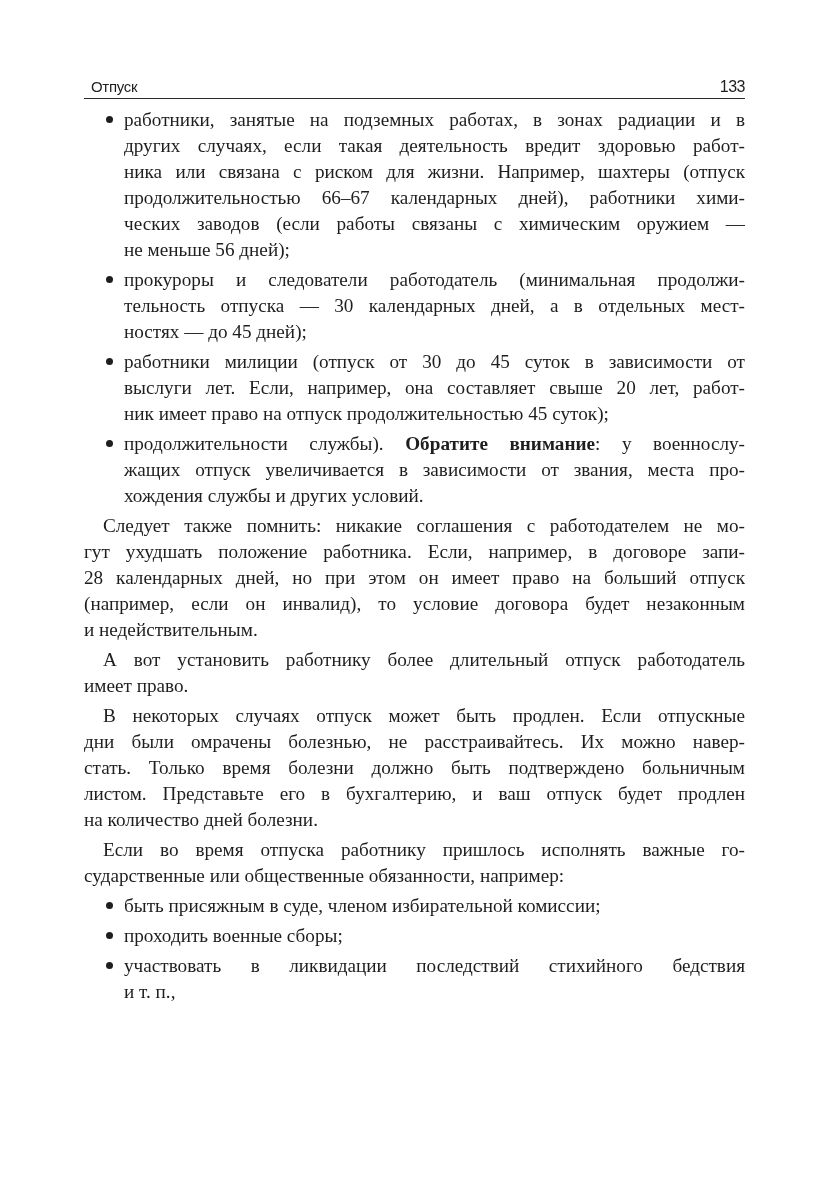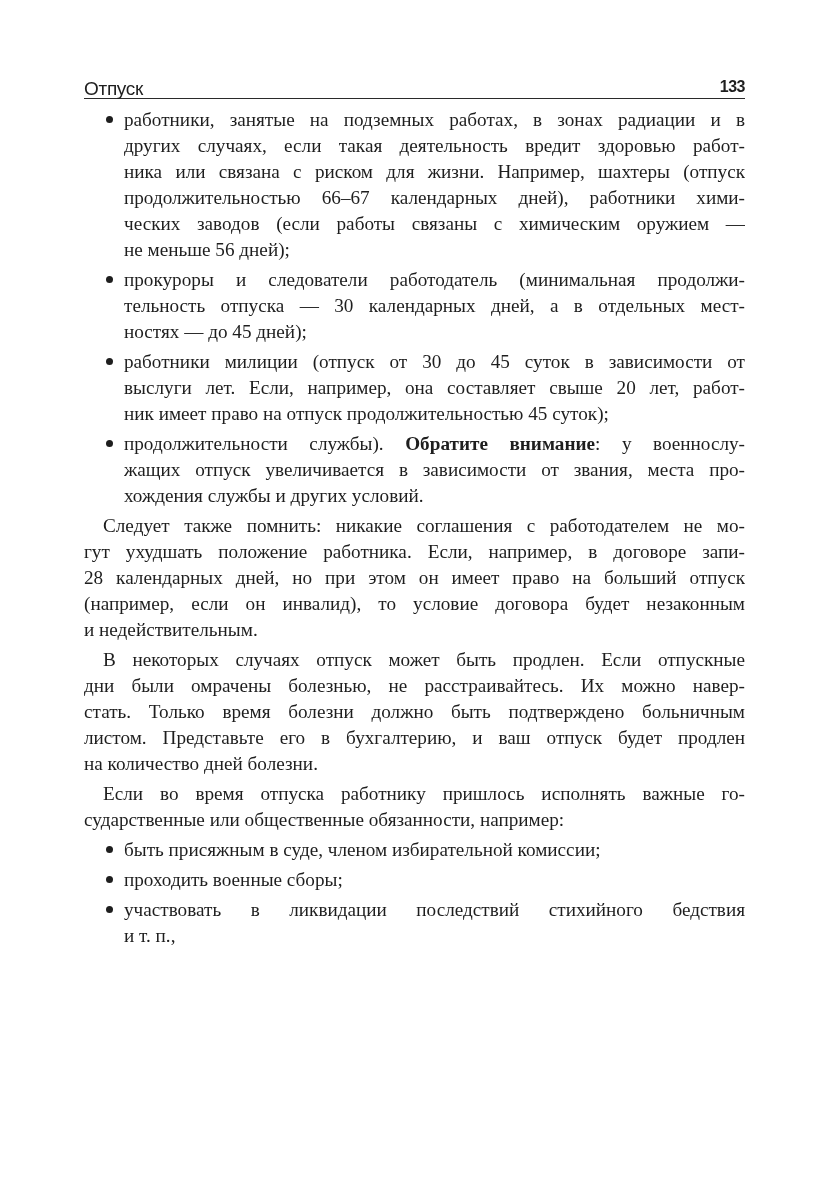--- a/index.html
+++ b/index.html
@@ -2,22 +2,22 @@
 <html><head>
 <meta charset="utf-8">
 <style>
   html, body { margin: 0; padding: 0; background: #ffffff; }
   body { width: 817px; height: 1200px; position: relative; overflow: hidden; color: #1e1e1e; }
   .header {
     position: absolute; left: 84px; top: 76px; width: 661px; height: 22px;
     border-bottom: 1.5px solid #2a2a2a;
     font-family: "Liberation Sans", sans-serif;
   }
-  .header .title { position: absolute; left: 0; top: 2px; font-size: 19px; letter-spacing: -0.3px; }
-  .header .pagenum { position: absolute; right: 0; top: 2px; font-size: 16px; font-weight: bold; letter-spacing: -0.5px; text-align: center; }
+  .header .title { position: absolute; left: 7px; top: 2px; font-size: 15px; letter-spacing: -0.3px; }
+  .header .pagenum { position: absolute; right: 0; top: 2px; font-size: 16px; font-weight: normal; letter-spacing: -0.5px; text-align: center; }
   .content {
     position: absolute; left: 84px; top: 107px; width: 661px;
     font-family: "Liberation Serif", serif; font-size: 19.2px; line-height: 26px;
   }
   .line { display: block; white-space: nowrap; height: 26px; }
   .just { text-align: justify; text-align-last: justify; white-space: normal; overflow: hidden; }
   .bullet-block { position: relative; padding-left: 40px; margin-bottom: 4px; }
   .bullet-dot { position: absolute; left: 22px; top: 9px; width: 7px; height: 7px; border-radius: 50%; background: #1e1e1e; }
   .para { margin-bottom: 4px; }
   .indent { text-indent: 19px; }
@@ -64,20 +64,24 @@
   </div>
 
   <div class="para">
     <span class="line just indent">Следует также помнить: никакие соглашения с работодателем не мо-</span>
     <span class="line just">гут ухудшать положение работника. Если, например, в договоре запи-</span>
     <span class="line just">28 календарных дней, но при этом он имеет право на больший отпуск</span>
     <span class="line just">(например, если он инвалид), то условие договора будет незаконным</span>
     <span class="line">и недействительным.</span>
   </div>
 
+  <div class="para">
+    <span class="line just indent">А вот установить работнику более длительный отпуск работодатель</span>
+    <span class="line">имеет право.</span>
+  </div>
 
   <div class="para">
     <span class="line just indent">В некоторых случаях отпуск может быть продлен. Если отпускные</span>
     <span class="line just">дни были омрачены болезнью, не расстраивайтесь. Их можно навер-</span>
     <span class="line just">стать. Только время болезни должно быть подтверждено больничным</span>
     <span class="line just">листом. Представьте его в бухгалтерию, и ваш отпуск будет продлен</span>
     <span class="line">на количество дней болезни.</span>
   </div>
 
 

